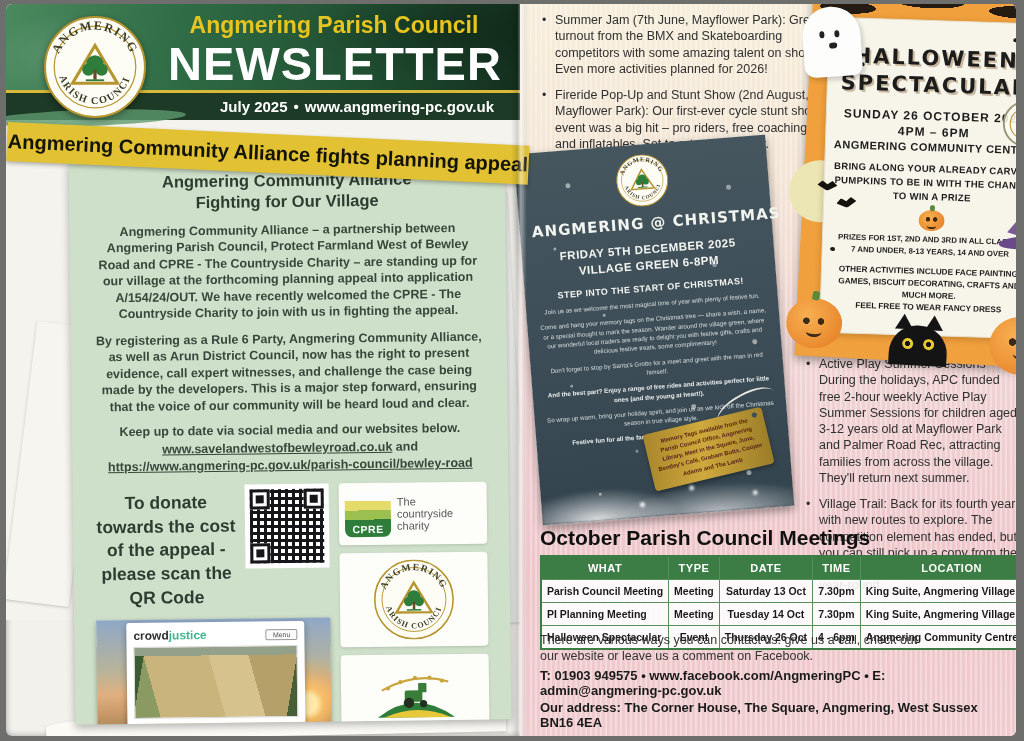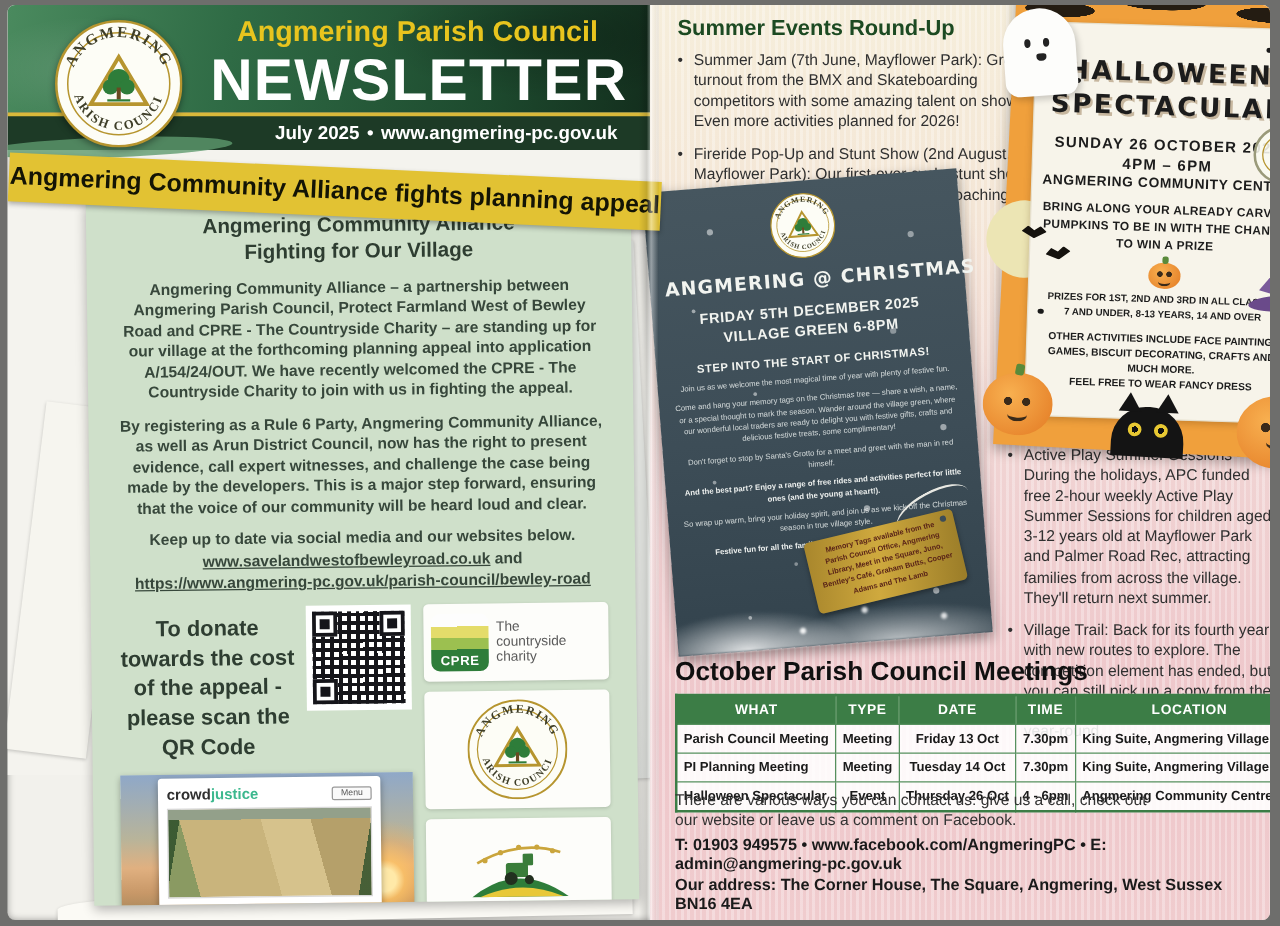--- a/index.html
+++ b/index.html
@@ -256,21 +256,20 @@
             </div>
           </div>
         </div>
       </div>
       <div class="paper-edge pe3"></div>
     </div>
 
     <div class="right-page">
 
       <div class="summer">
-        <div class="section-title">Summer Events Round-Up</div>
         <div class="bullet-item">Summer Jam (7th June, Mayflower Park): Great turnout from the BMX and Skateboarding competitors with some amazing talent on show. Even more activities planned for 2026!</div>
         <div class="bullet-item">Fireride Pop-Up and Stunt Show (2nd August, Mayflower Park): Our first-ever cycle stunt show event was a big hit – pro riders, free coaching, and inflatables. Set to return next year.</div>
       </div>
 
       <div class="xmas">
         <div class="xmas-logo">
           <svg viewBox="0 0 100 100" width="52" height="52">
             <circle cx="50" cy="50" r="49" fill="#fdfdf6" stroke="#b6952f" stroke-width="2"></circle>
             <circle cx="50" cy="50" r="40" fill="none" stroke="#b6952f" stroke-width="1.2"></circle>
             <defs>
@@ -351,21 +350,21 @@
             <th class="ct">TYPE</th>
             <th class="cd">DATE</th>
             <th class="cm">TIME</th>
             <th>LOCATION</th>
           </tr>
         </thead>
         <tbody>
           <tr>
             <td class="l">Parish Council Meeting</td>
             <td>Meeting</td>
-            <td>Friday 13 Oct</td>
+            <td>Saturday 13 Oct</td>
             <td>7.30pm</td>
             <td class="l">King Suite, Angmering Village Hall</td>
           </tr>
           <tr>
             <td class="l">PI Planning Meeting</td>
             <td>Meeting</td>
             <td>Tuesday 14 Oct</td>
             <td>7.30pm</td>
             <td class="l">King Suite, Angmering Village Hall</td>
           </tr>

